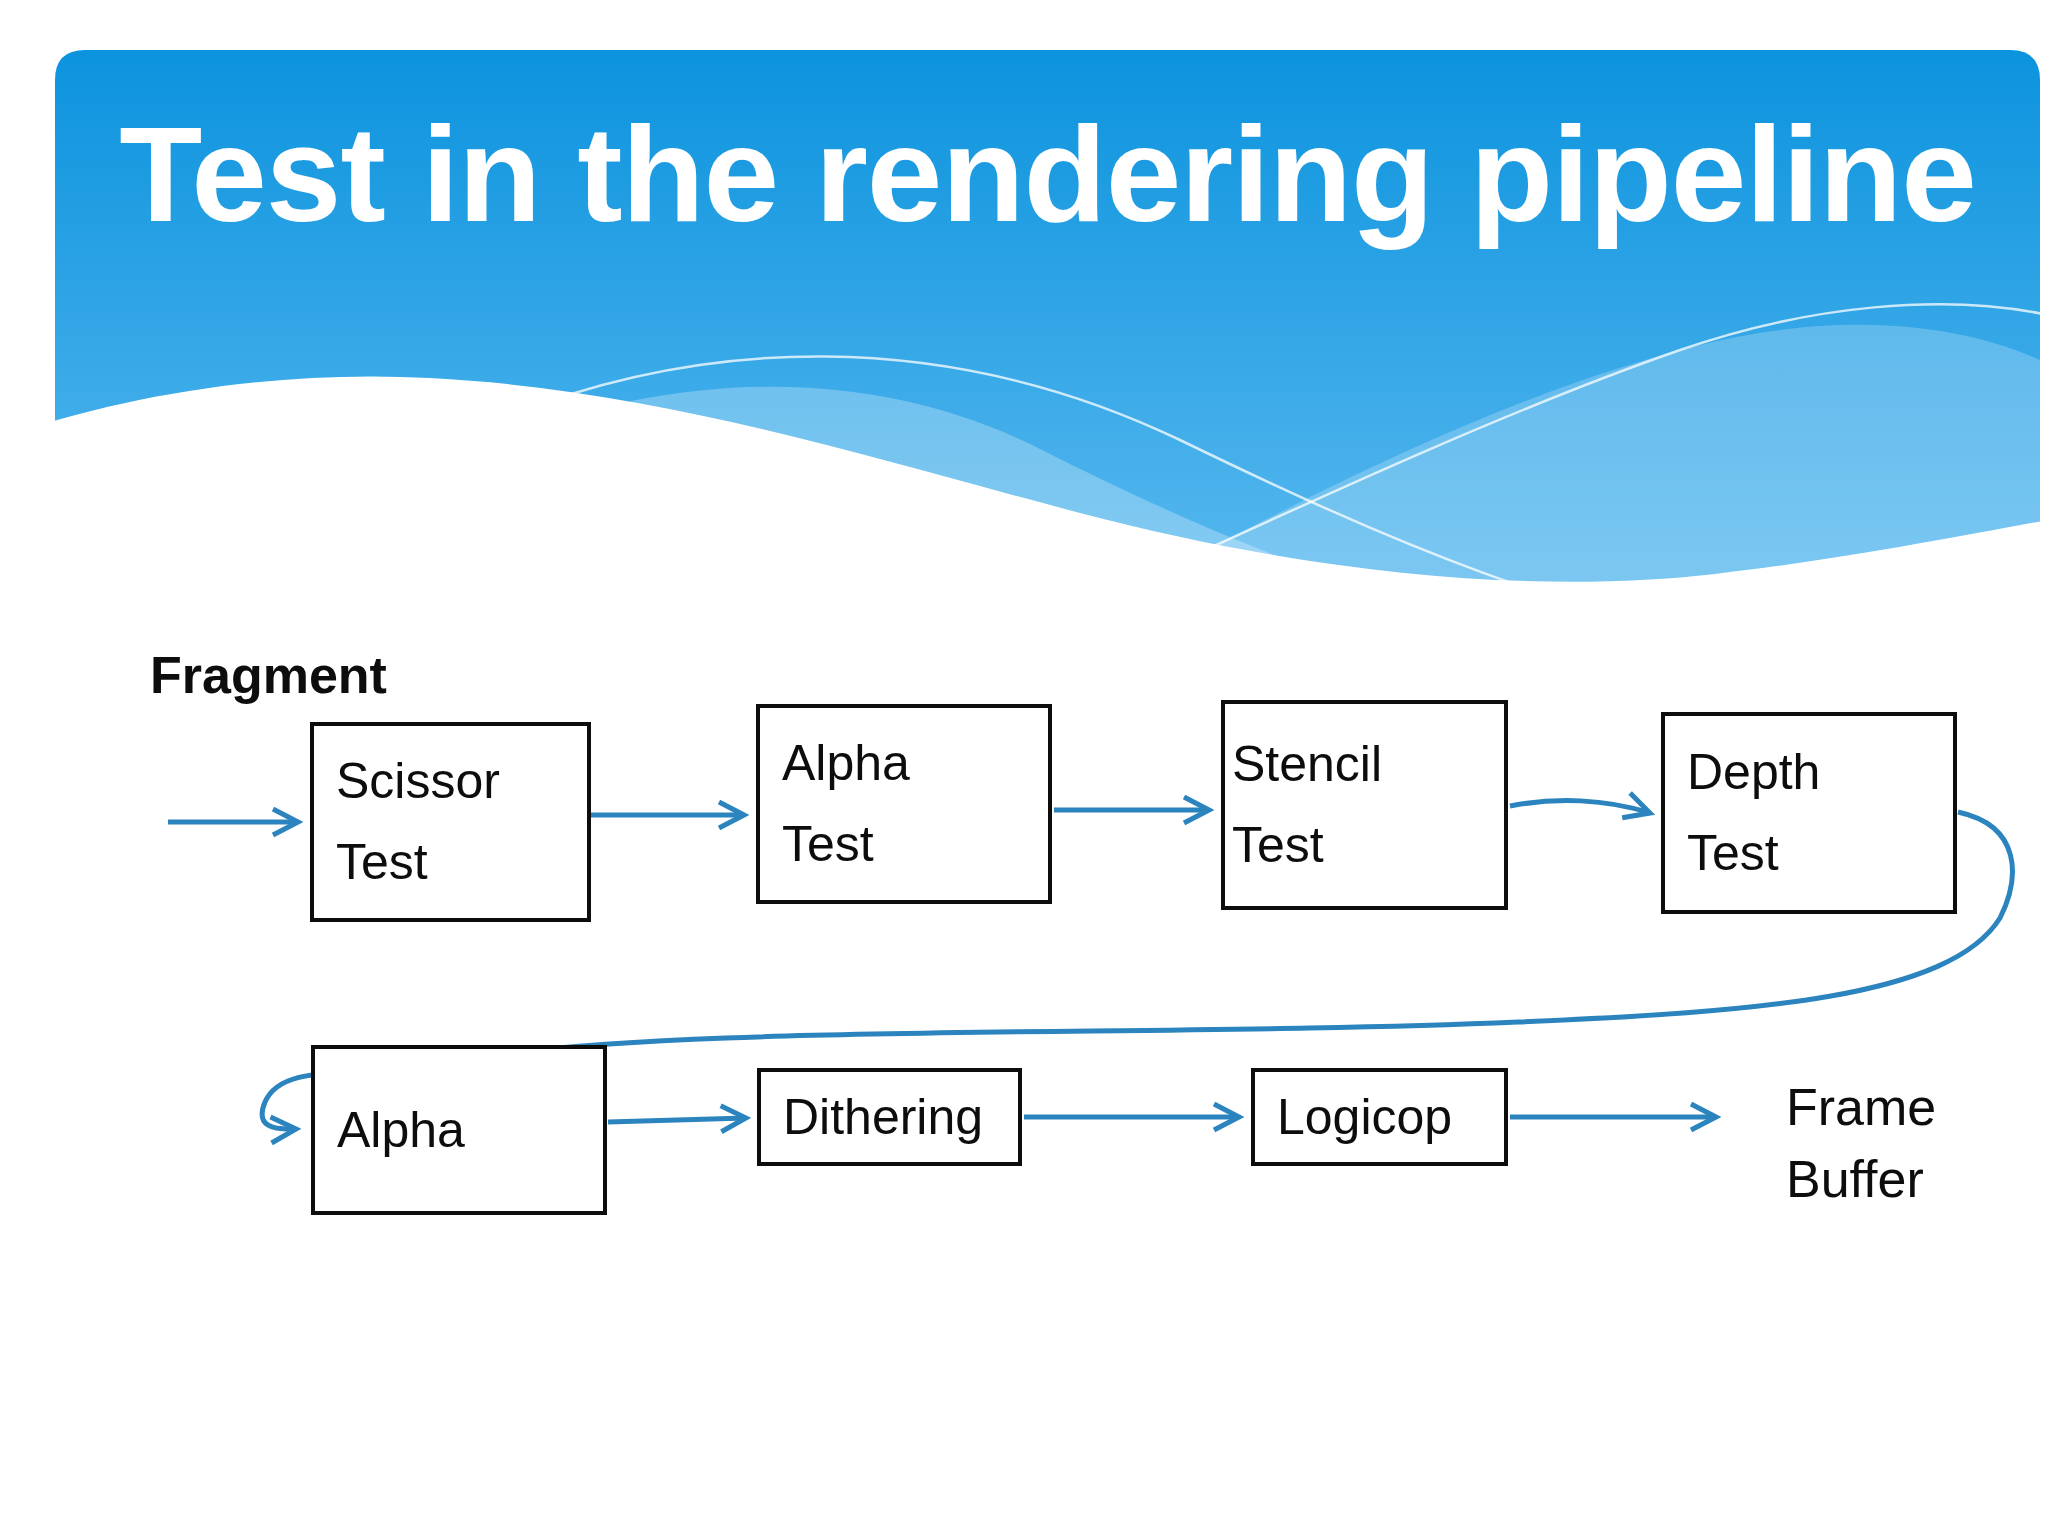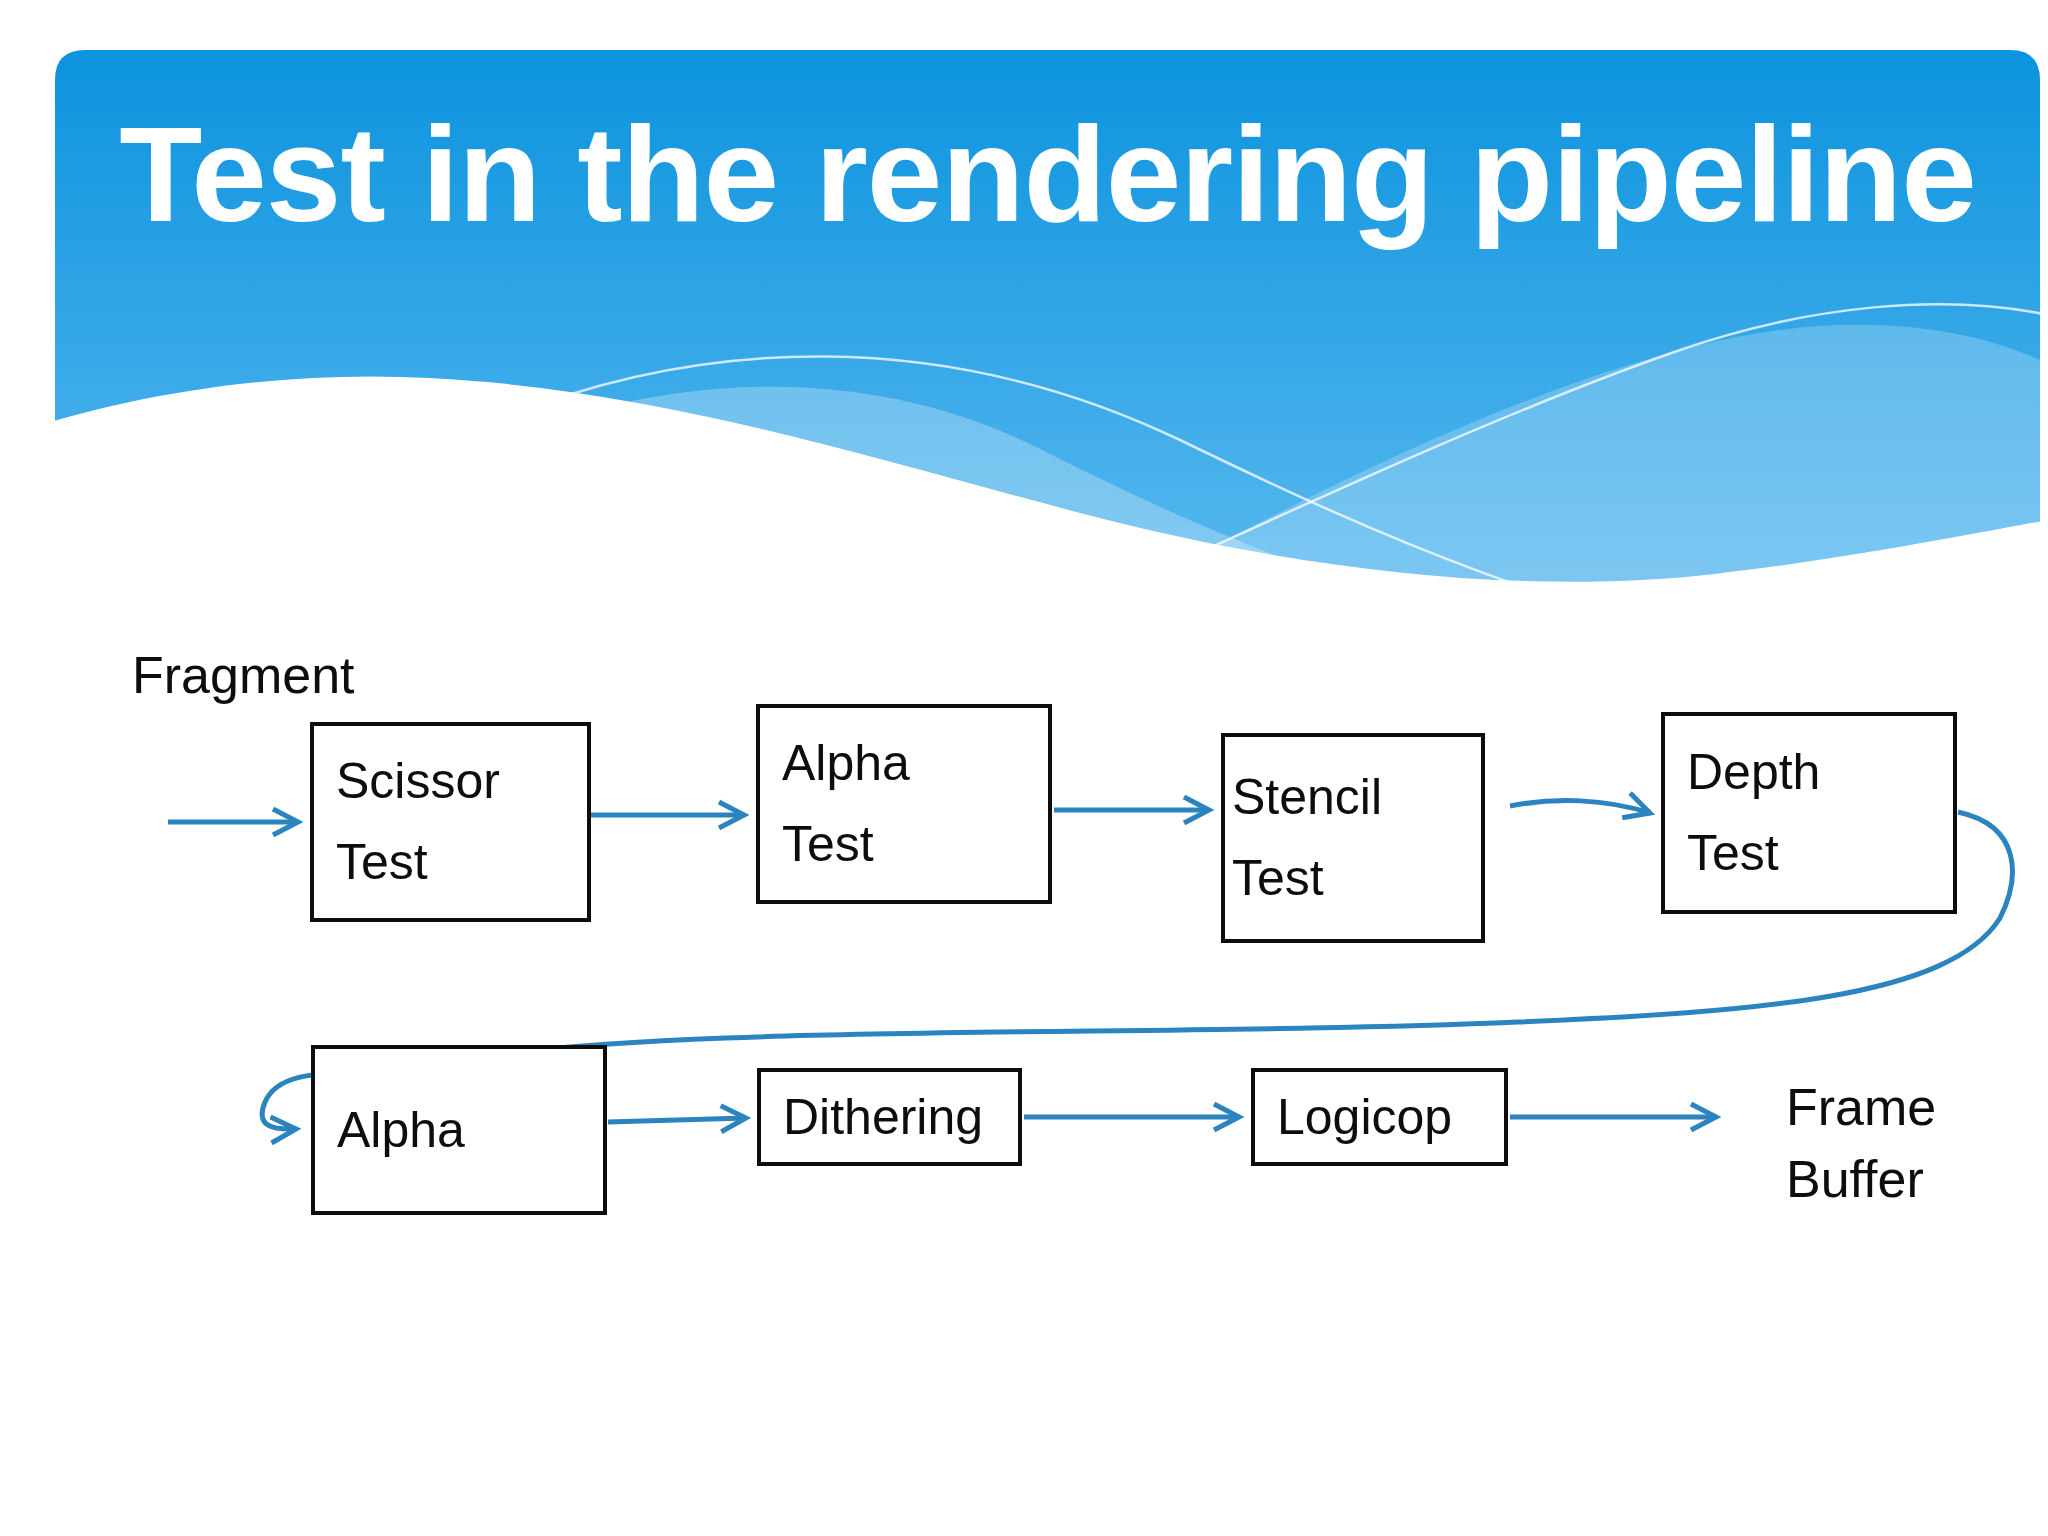--- a/index.html
+++ b/index.html
@@ -70,37 +70,37 @@
     <path class="arrow-path" d="M168,822 L298,822" marker-end="url(#vhead)"></path>
     <path class="arrow-path" d="M590,815 L744,815" marker-end="url(#vhead)"></path>
     <path class="arrow-path" d="M1054,810 L1209,810" marker-end="url(#vhead)"></path>
     <path class="arrow-path" d="M1510,806 C1556,797 1606,799 1650,813" marker-end="url(#vhead)"></path>
     <path class="arrow-path" d="M1958,812 C2022,826 2020,878 2000,918 C1950,998 1756,1012 1518,1022 C1148,1038 668,1022 446,1062 C352,1078 282,1062 265,1102 C255,1126 272,1130 296,1129" marker-end="url(#vhead)"></path>
     <path class="arrow-path" d="M608,1122 L746,1118" marker-end="url(#vhead)"></path>
     <path class="arrow-path" d="M1024,1117 L1239,1117" marker-end="url(#vhead)"></path>
     <path class="arrow-path" d="M1510,1117 L1716,1117" marker-end="url(#vhead)"></path>
   </svg>
 
-  <div class="flow-label" style="left:132px;top:640px;">Fragment</div>
+  <div class="flow-label" style="left:150px;top:640px;font-weight:bold;">Fragment</div>
   <div class="flow-label" style="left:1786px;top:1072px;">
     <span style="display:block;">Frame</span>
     <span style="display:block;">Buffer</span>
   </div>
 
   <div class="node" style="left:310px;top:722px;width:281px;height:200px;">
     <span>Scissor</span>
     <span>Test</span>
   </div>
 
   <div class="node" style="left:756px;top:704px;width:296px;height:200px;">
     <span>Alpha</span>
     <span>Test</span>
   </div>
 
-  <div class="node" style="left:1221px;top:733px;width:264px;height:210px;padding-left:7px;">
+  <div class="node" style="left:1221px;top:700px;width:287px;height:210px;padding-left:7px;">
     <span>Stencil</span>
     <span>Test</span>
   </div>
 
   <div class="node" style="left:1661px;top:712px;width:296px;height:202px;">
     <span>Depth</span>
     <span>Test</span>
   </div>
 
   <div class="node" style="left:311px;top:1045px;width:296px;height:170px;">

